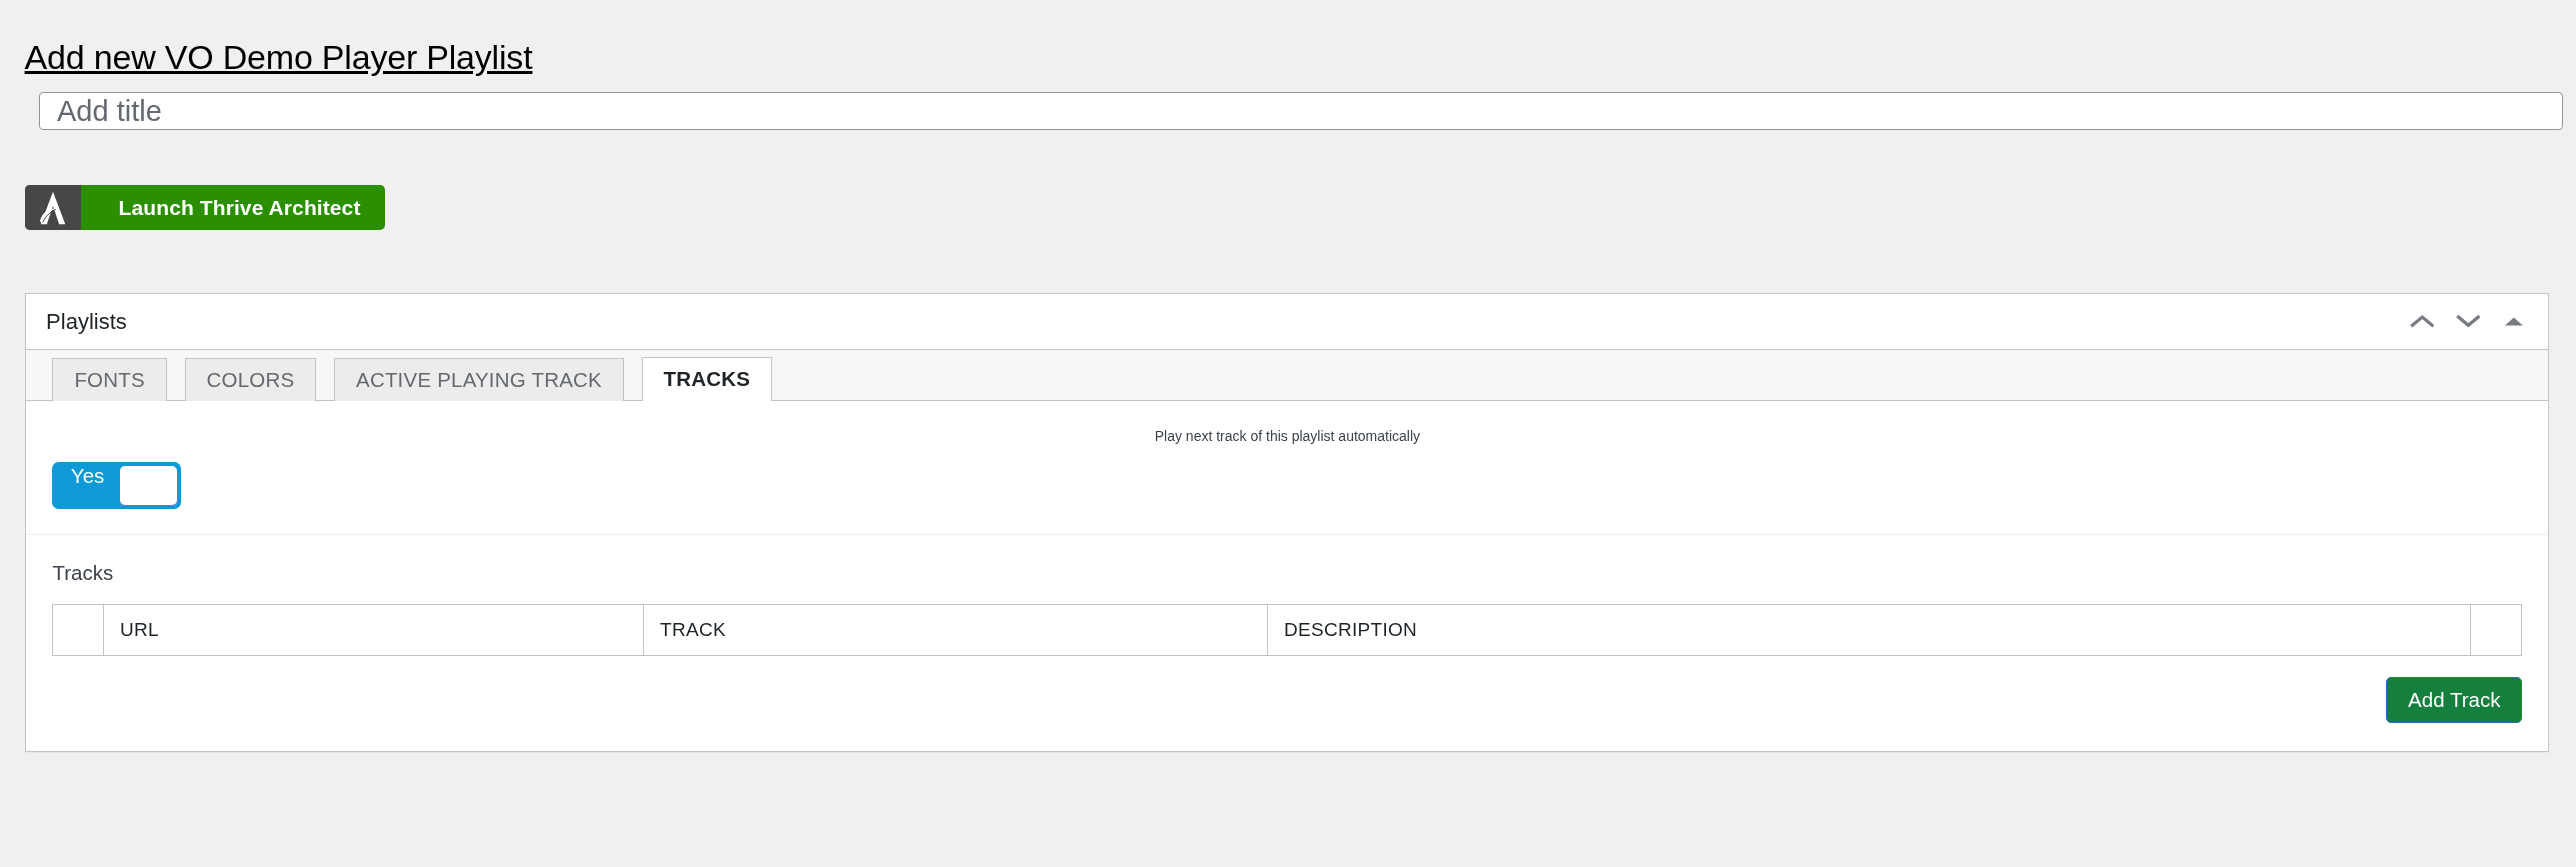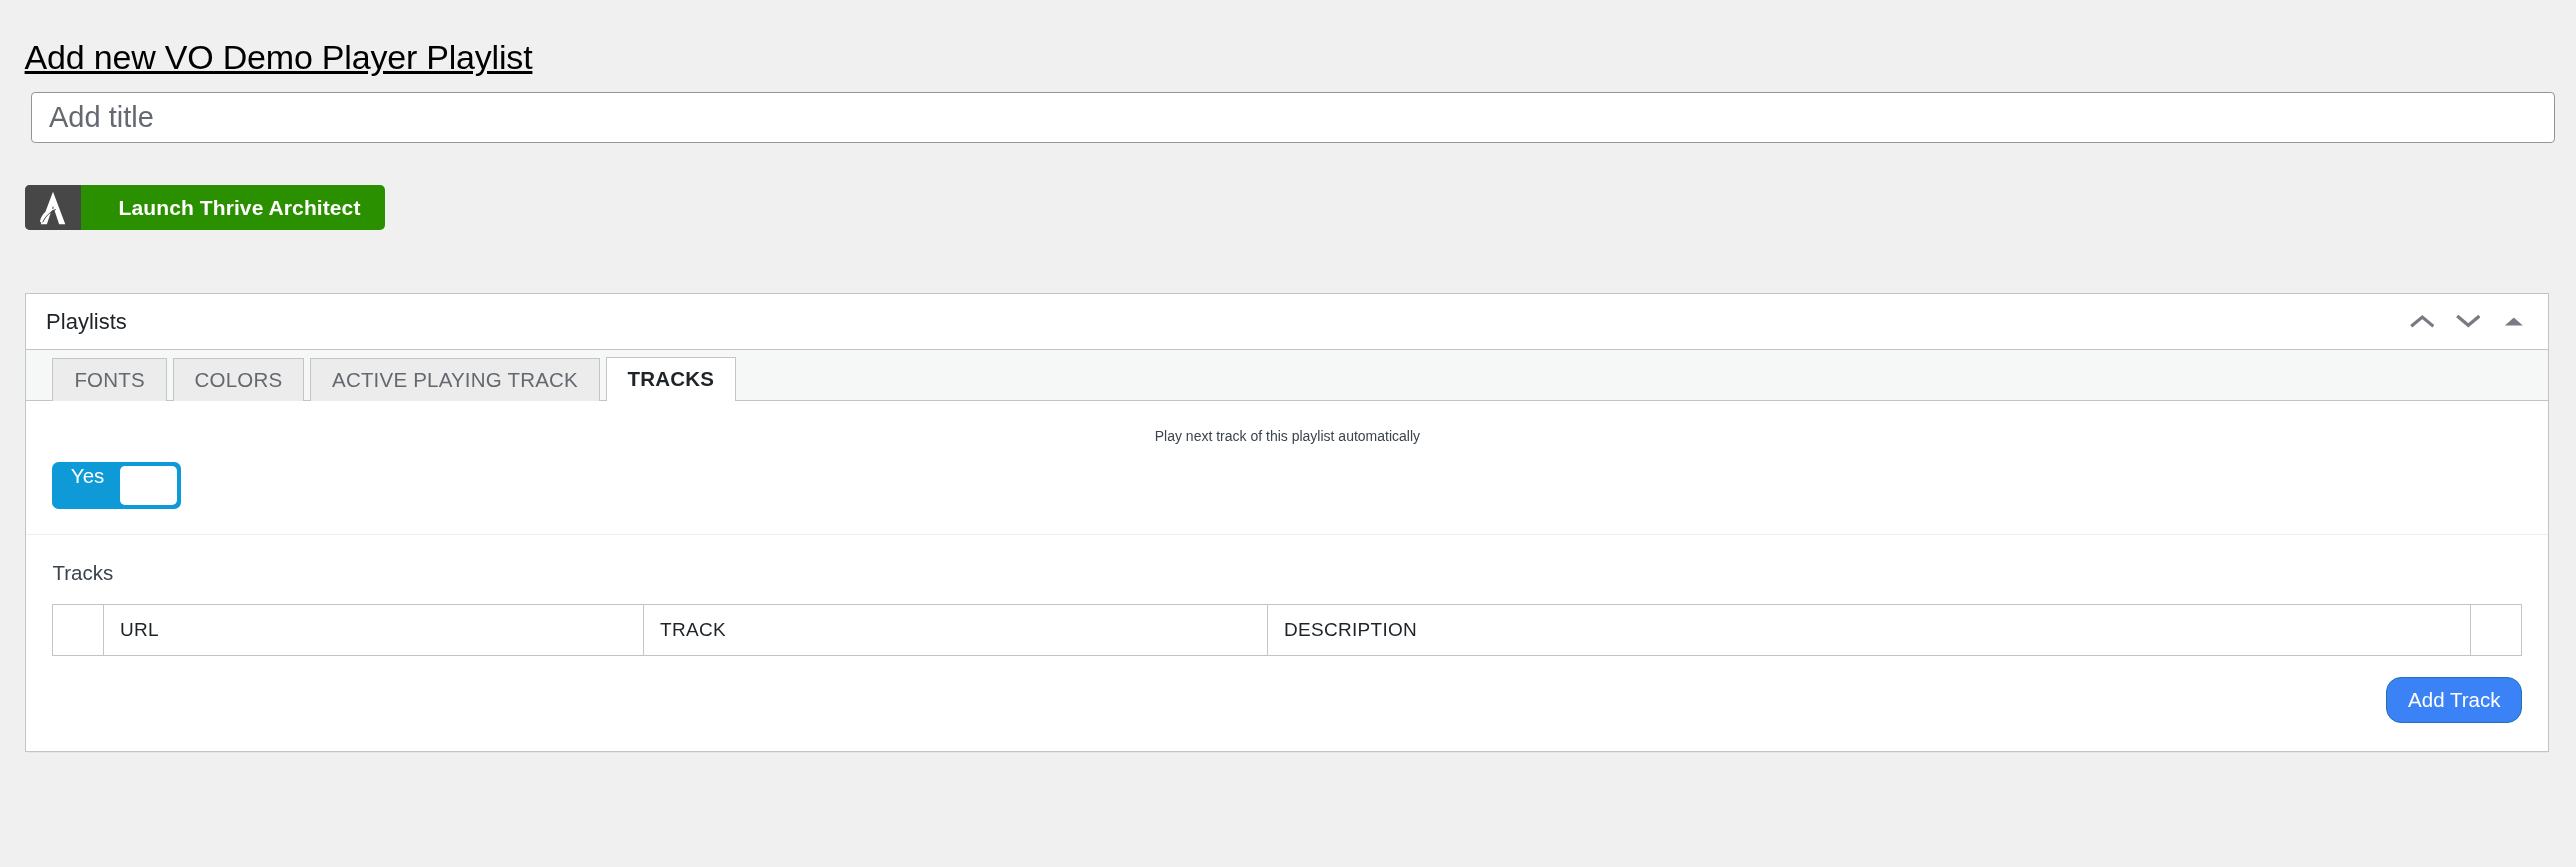--- a/index.html
+++ b/index.html
@@ -30,24 +30,24 @@
     color: #000000;
     font-weight: 400;
     letter-spacing: -0.2px;
     white-space: nowrap;
     text-decoration: underline;
   }
 
   
   .title-input-wrap {
     position: absolute;
-    left: 31px;
+    left: 39px;
     top: 92px;
     width: 2524px;
-    height: 51px;
+    height: 38px;
   }
   .title-input {
     box-sizing: border-box;
     width: 100%;
     height: 100%;
     border: 0.8px solid #949494;
     border-radius: 4.1px;
     background: #ffffff;
     font-family: "Liberation Sans", "DejaVu Sans", sans-serif;
     font-size: 29px;
@@ -158,20 +158,21 @@
   
   .tabs-bar {
     position: relative;
     height: 51px;
     background: #f6f7f7;
     border-bottom: 0.8px solid #c3c4c7;
     padding-left: 26px;
     display: flex;
     align-items: flex-end;
     box-sizing: border-box;
+    gap: 12px;
   }
   .tab {
     position: relative;
     box-sizing: border-box;
     height: 43px;
     display: flex;
     align-items: center;
     padding: 0 21px;
     margin-right: 5.7px;
     font-size: 20.5px;
@@ -376,20 +377,20 @@
               <th class="col-url">URL</th>
               <th class="col-title">TRACK</th>
               <th class="col-desc">DESCRIPTION</th>
               <th class="col-actions"></th>
             </tr>
           </thead>
           <tbody></tbody>
         </table>
 
         <div class="table-footer">
-          <button class="btn-primary" style="background: #3b82f6; border-color: rgb(34, 113, 177); border-radius: 15px;">Add Track</button>
+          <button class="btn-primary" style="background: #15803d; border-color: rgb(34, 113, 177);">Add Track</button>
         </div>
       </div>
 
     </div>
   </div>
 </div>
 
 
 </body></html>

